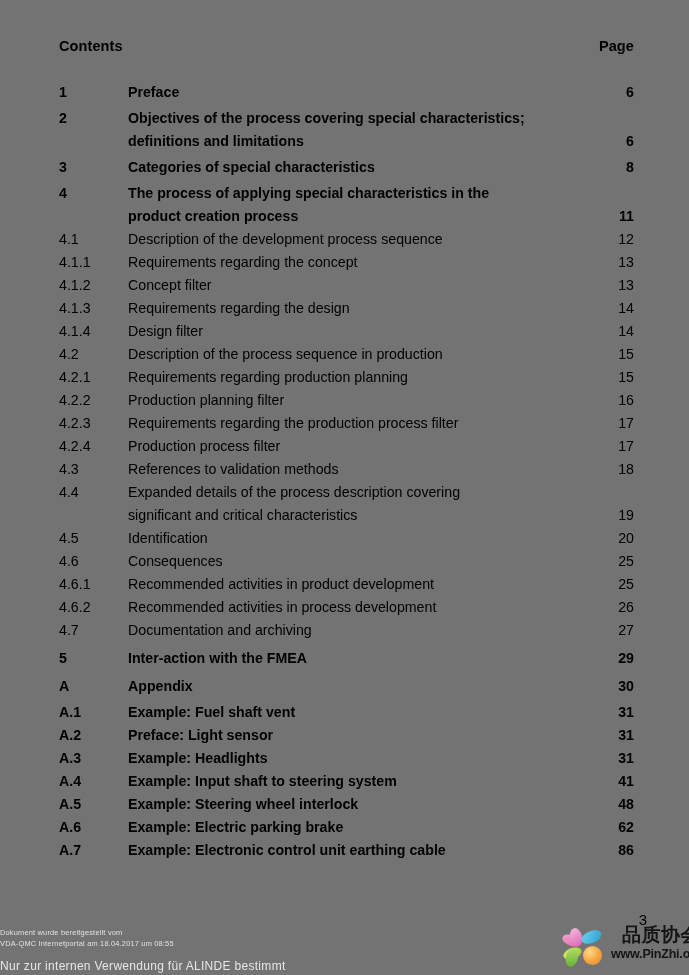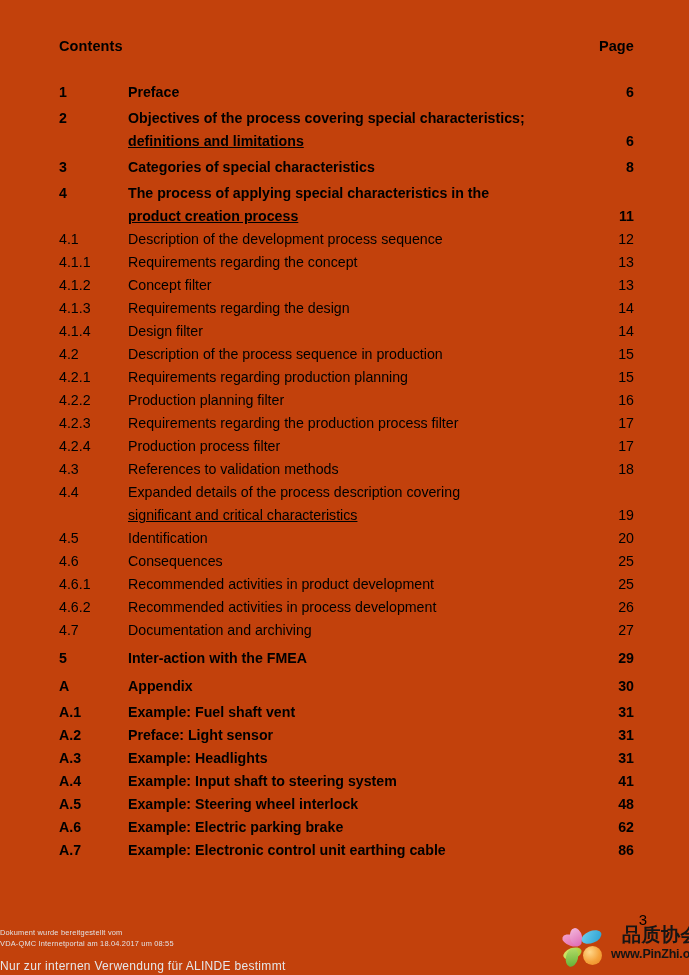--- a/index.html
+++ b/index.html
@@ -8,21 +8,21 @@
     background: #ffffff;
   }
   body {
     font-family: "Liberation Sans", sans-serif;
     color: #000000;
   }
   .page {
     position: relative;
     width: 689px;
     height: 975px;
-    background: #c2410c;
+    background: #737373;
     overflow: hidden;
   }
 
   
   .toc-header {
     position: absolute;
     left: 59px;
     top: 38px;
     width: 575px;
     display: flex;
@@ -68,21 +68,21 @@
 
   
   .toc-row.level1 { font-weight: bold; }
   .toc-row.level2 { font-weight: normal; }
   .toc-row.appendix { font-weight: bold; }
 
   
   .toc-row.gap-top { margin-top: 3px; }
   .toc-row.gap-top-lg { margin-top: 5px; }
 
-  .title .l2 { display: block; text-decoration: underline; }
+  .title .l2 { display: block; }
 
   
   .watermark {
     position: absolute;
     left: 0;
     top: 928px;
     width: 689px;
     text-align: left;
     color: #e2e2e4;
     font-size: 7.4px;

